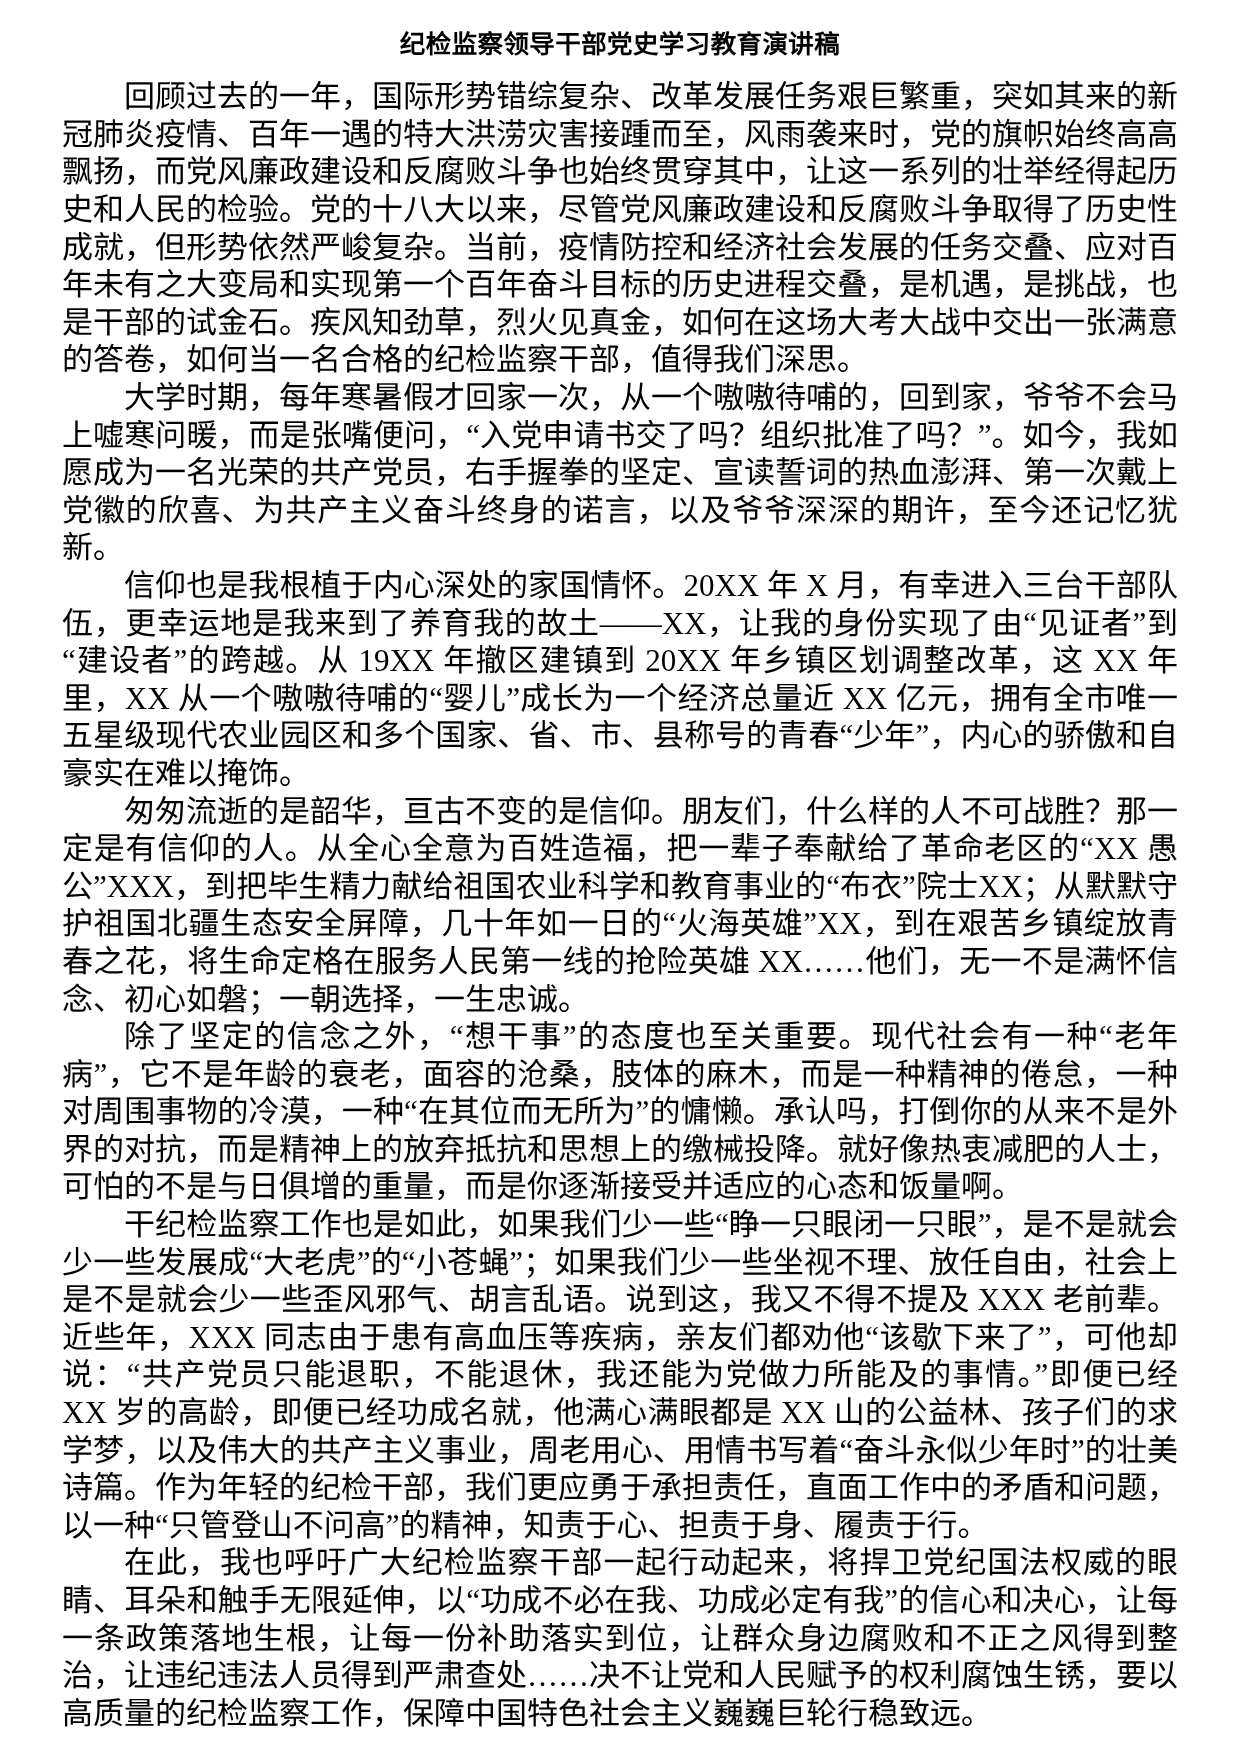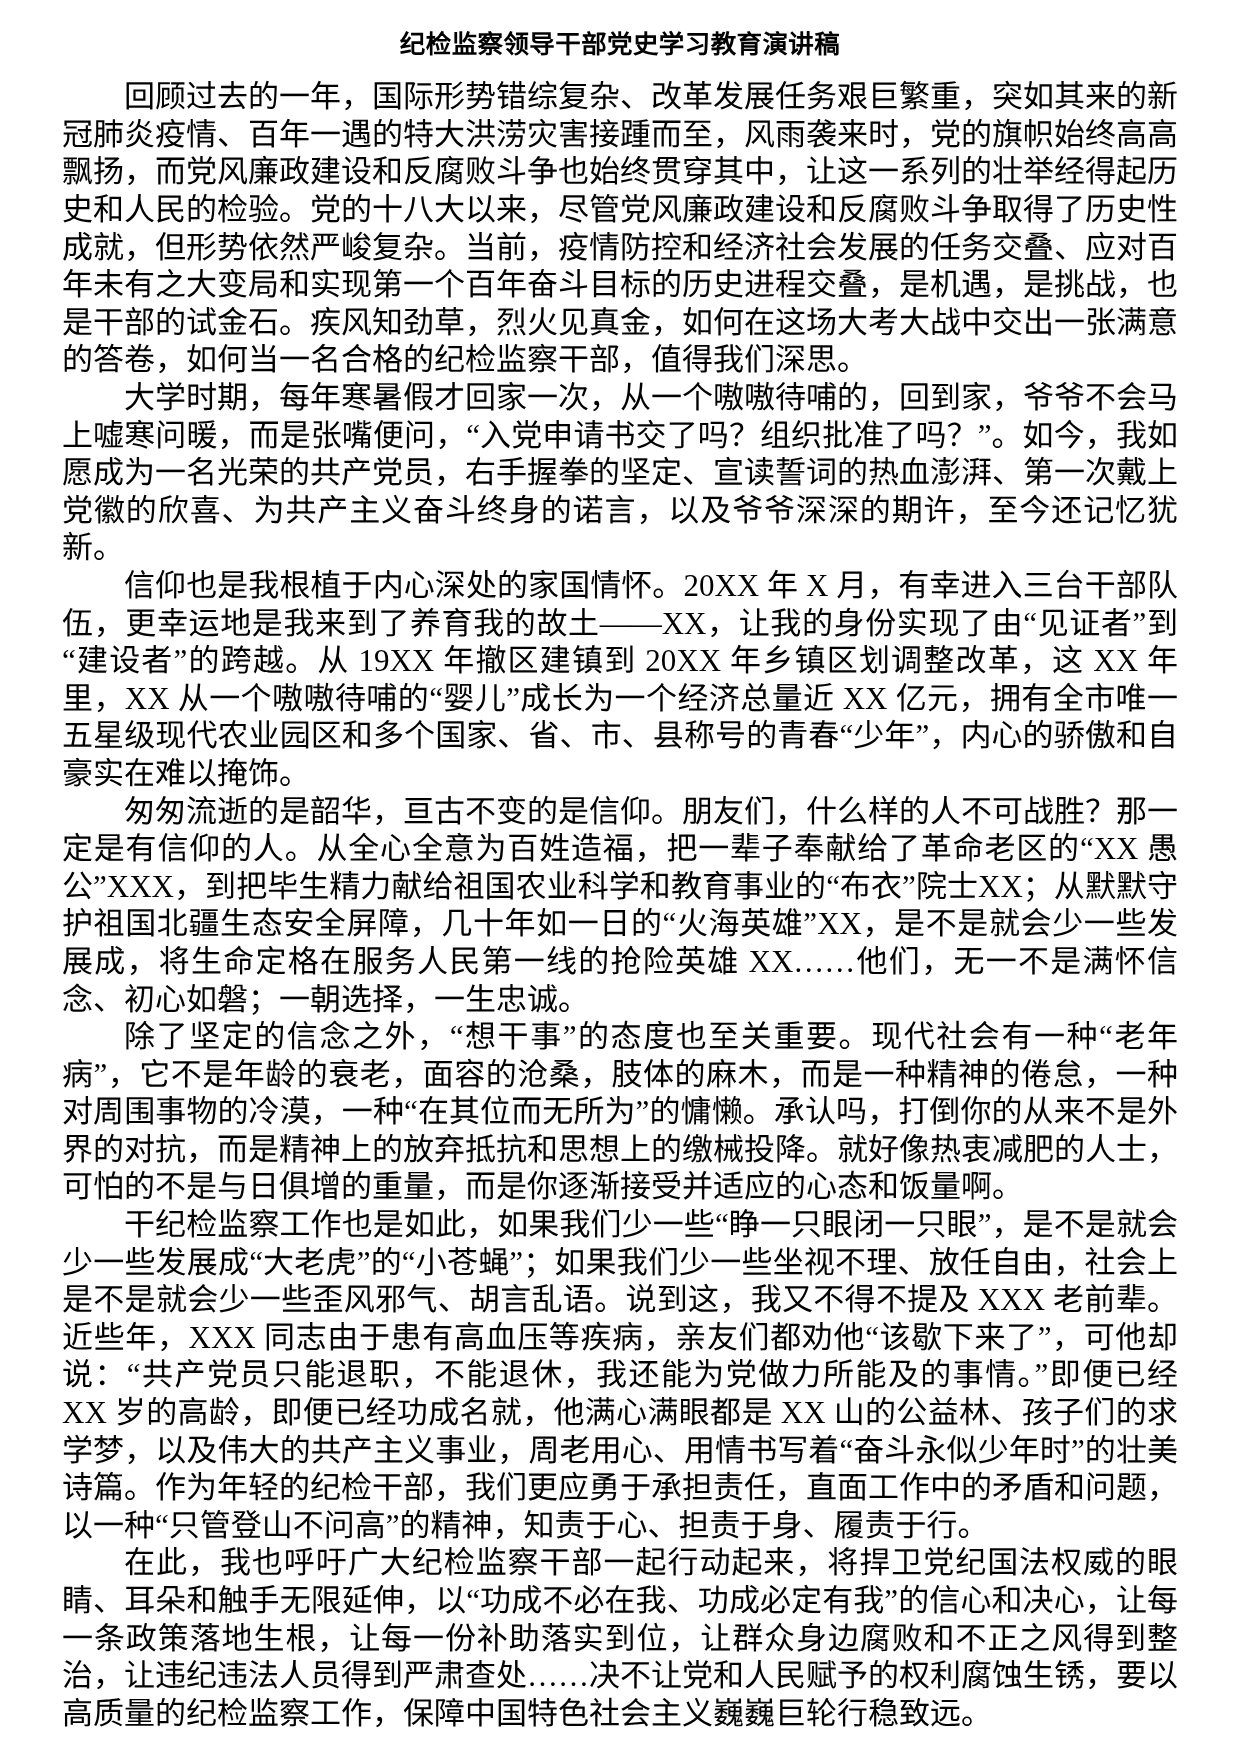--- a/index.html
+++ b/index.html
@@ -56,19 +56,19 @@
 <body>
 
 <div class="page">
 
   <h1 class="doc-title">纪检监察领导干部党史学习教育演讲稿</h1>
 
   <div class="body-text">
     <p>回顾过去的一年，国际形势错综复杂、改革发展任务艰巨繁重，突如其来的新冠肺炎疫情、百年一遇的特大洪涝灾害接踵而至，风雨袭来时，党的旗帜始终高高飘扬，而党风廉政建设和反腐败斗争也始终贯穿其中，让这一系列的壮举经得起历史和人民的检验。党的十八大以来，尽管党风廉政建设和反腐败斗争取得了历史性成就，但形势依然严峻复杂。当前，疫情防控和经济社会发展的任务交叠、应对百年未有之大变局和实现第一个百年奋斗目标的历史进程交叠，是机遇，是挑战，也是干部的试金石。疾风知劲草，烈火见真金，如何在这场大考大战中交出一张满意的答卷，如何当一名合格的纪检监察干部，值得我们深思。</p>
     <p>大学时期，每年寒暑假才回家一次，从一个嗷嗷待哺的，回到家，爷爷不会马上嘘寒问暖，而是张嘴便问，“入党申请书交了吗？组织批准了吗？”。如今，我如愿成为一名光荣的共产党员，右手握拳的坚定、宣读誓词的热血澎湃、第一次戴上党徽的欣喜、为共产主义奋斗终身的诺言，以及爷爷深深的期许，至今还记忆犹新。</p>
     <p>信仰也是我根植于内心深处的家国情怀。20XX 年 X 月，有幸进入三台干部队伍，更幸运地是我来到了养育我的故土——XX，让我的身份实现了由“见证者”到“建设者”的跨越。从 19XX 年撤区建镇到 20XX 年乡镇区划调整改革，这 XX 年里，XX 从一个嗷嗷待哺的“婴儿”成长为一个经济总量近 XX 亿元，拥有全市唯一五星级现代农业园区和多个国家、省、市、县称号的青春“少年”，内心的骄傲和自豪实在难以掩饰。</p>
-    <p>匆匆流逝的是韶华，亘古不变的是信仰。朋友们，什么样的人不可战胜？那一定是有信仰的人。从全心全意为百姓造福，把一辈子奉献给了革命老区的“XX 愚公”XXX，到把毕生精力献给祖国农业科学和教育事业的“布衣”院士XX；从默默守护祖国北疆生态安全屏障，几十年如一日的“火海英雄”XX，是不是就会少一些发展成，将生命定格在服务人民第一线的抢险英雄 XX……他们，无一不是满怀信念、初心如磐；一朝选择，一生忠诚。</p>
+    <p>匆匆流逝的是韶华，亘古不变的是信仰。朋友们，什么样的人不可战胜？那一定是有信仰的人。从全心全意为百姓造福，把一辈子奉献给了革命老区的“XX 愚公”XXX，到把毕生精力献给祖国农业科学和教育事业的“布衣”院士XX；从默默守护祖国北疆生态安全屏障，几十年如一日的“火海英雄”XX，到在艰苦乡镇绽放青春之花，将生命定格在服务人民第一线的抢险英雄 XX……他们，无一不是满怀信念、初心如磐；一朝选择，一生忠诚。</p>
     <p>除了坚定的信念之外，“想干事”的态度也至关重要。现代社会有一种“老年病”，它不是年龄的衰老，面容的沧桑，肢体的麻木，而是一种精神的倦怠，一种对周围事物的冷漠，一种“在其位而无所为”的慵懒。承认吗，打倒你的从来不是外界的对抗，而是精神上的放弃抵抗和思想上的缴械投降。就好像热衷减肥的人士，可怕的不是与日俱增的重量，而是你逐渐接受并适应的心态和饭量啊。</p>
     <p>干纪检监察工作也是如此，如果我们少一些“睁一只眼闭一只眼”，是不是就会少一些发展成“大老虎”的“小苍蝇”；如果我们少一些坐视不理、放任自由，社会上是不是就会少一些歪风邪气、胡言乱语。说到这，我又不得不提及 XXX 老前辈。近些年，XXX 同志由于患有高血压等疾病，亲友们都劝他“该歇下来了”，可他却说：“共产党员只能退职，不能退休，我还能为党做力所能及的事情。”即便已经 XX 岁的高龄，即便已经功成名就，他满心满眼都是 XX 山的公益林、孩子们的求学梦，以及伟大的共产主义事业，周老用心、用情书写着“奋斗永似少年时”的壮美诗篇。作为年轻的纪检干部，我们更应勇于承担责任，直面工作中的矛盾和问题，以一种“只管登山不问高”的精神，知责于心、担责于身、履责于行。</p>
     <p>在此，我也呼吁广大纪检监察干部一起行动起来，将捍卫党纪国法权威的眼睛、耳朵和触手无限延伸，以“功成不必在我、功成必定有我”的信心和决心，让每一条政策落地生根，让每一份补助落实到位，让群众身边腐败和不正之风得到整治，让违纪违法人员得到严肃查处……决不让党和人民赋予的权利腐蚀生锈，要以高质量的纪检监察工作，保障中国特色社会主义巍巍巨轮行稳致远。</p>
   </div>
 
 </div>
 
 </body></html>

